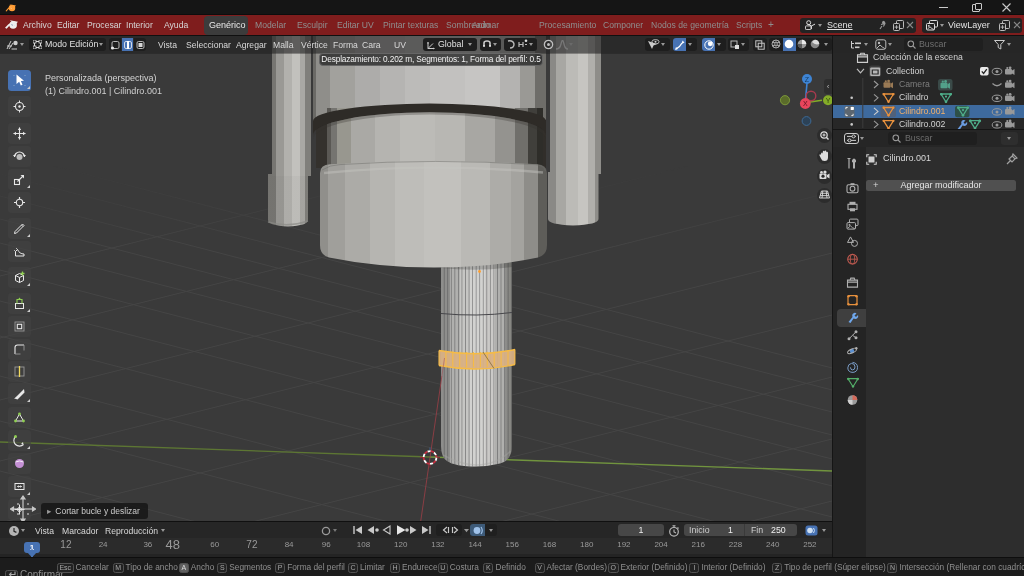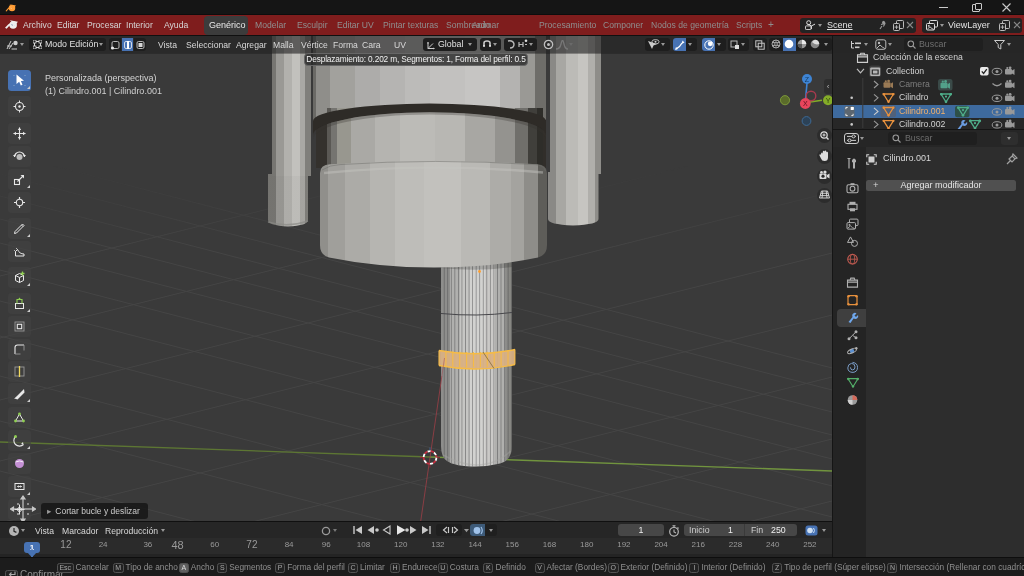--- a/index.html
+++ b/index.html
@@ -412,21 +412,21 @@
 <circle cx="6" cy="5" r="4" fill="none" stroke="#b8b8b8" stroke-width="0.9"></circle>
 <path d="M2.2,3.5 L9.8,3.5 M2.2,6.5 L9.8,6.5 M6,1 L6,9 M3.2,2 Q6,5 3.2,8 M8.8,2 Q6,5 8.8,8" stroke="#b8b8b8" stroke-width="0.7" fill="none"></path>
 <circle cx="19" cy="5" r="4.3" fill="#fff"></circle>
 <circle cx="32" cy="5" r="4.3" fill="#9a9a9a"></circle>
       <path d="M32,0.7 A4.3,4.3 0 0 1 36.3,5 L32,5 Z" fill="#e8e8e8"></path>
       <path d="M32,9.3 A4.3,4.3 0 0 1 27.7,5 L32,5 Z" fill="#555"></path>
 <circle cx="45" cy="5" r="4.3" fill="#888"></circle>
       <path d="M45,0.7 A4.3,4.3 0 0 1 49.3,5 Q45,6.5 42,3 Q43.5,1 45,0.7 Z" fill="#ddd"></path>
     </svg>
 <div class="caret" style="left:824px;top:6.5px"></div>
-<div class="abs" style="left:304px;top:16.6px;width:222px;height:11.5px;background:rgba(42,42,42,0.82);
+<div class="abs" style="left:319px;top:16.6px;width:222px;height:11.5px;background:rgba(42,42,42,0.82);
 border:1px solid #666666;border-radius:4px;color:#f2f2f2;font-size:8.3px;line-height:11.5px;text-align:center;letter-spacing:-0.15px">Desplazamiento: 0.202 m, Segmentos: 1, Forma del perfil: 0.5</div>
 <div class="txt" style="left:45px;top:36.5px;color:#d4d4d4;font-size:9px">Personalizada (perspectiva)</div>
 <div class="txt" style="left:45px;top:49.5px;color:#d0d0d0;font-size:9px">(1) Cilindro.001 | Cilindro.001</div>
 <div class="abs" style="left:8px;top:34px;width:23px;height:21px;background:#4772b3;border-radius:3.5px"></div>
     <div class="abs" style="left:8px;top:60px;width:23px;height:21px;background:rgba(66,66,66,0.62);border-radius:3.5px"></div>
     <div class="abs" style="left:8px;top:87px;width:23px;height:21px;background:rgba(66,66,66,0.62);border-radius:3.5px"></div>
     <div class="abs" style="left:8px;top:110px;width:23px;height:21px;background:rgba(66,66,66,0.62);border-radius:3.5px"></div>
     <div class="abs" style="left:8px;top:133px;width:23px;height:21px;background:rgba(66,66,66,0.62);border-radius:3.5px"></div>
     <div class="abs" style="left:8px;top:156px;width:23px;height:21px;background:rgba(66,66,66,0.62);border-radius:3.5px"></div>
     <div class="abs" style="left:8px;top:182px;width:23px;height:21px;background:rgba(66,66,66,0.62);border-radius:3.5px"></div>
@@ -905,21 +905,21 @@
 <svg class="abs" style="left:805px;top:2.5px" width="13" height="11" viewBox="0 0 13 11">
 <rect x="0.5" y="0.5" width="12" height="10" rx="2.5" fill="#4772b3"></rect>
 <circle cx="5" cy="5.5" r="2.8" fill="#cfe0f2"></circle>
       <path d="M8.5,3 Q10.5,5.5 8.5,8" stroke="#cfe0f2" stroke-width="1" fill="none"></path>
     </svg>
 <div class="caret" style="left:822px;top:6.5px"></div>
 <div class="abs" style="left:0;top:16px;width:832px;height:15.5px;background:#2b2b2b"></div>
 <div class="txt" style="left:53.9px;top:17px;width:24px;text-align:center;color:#9a9a9a;font-size:10px;line-height:12px">12</div>
     <div class="txt" style="left:91.1px;top:17px;width:24px;text-align:center;color:#9a9a9a;font-size:8px;line-height:12px">24</div>
     <div class="txt" style="left:128.3px;top:17px;width:24px;text-align:right;color:#9a9a9a;font-size:8px;line-height:12px">36</div>
-    <div class="txt" style="left:165.5px;top:17px;width:24px;text-align:center;color:#9a9a9a;font-size:11px;line-height:12px">48</div>
+    <div class="txt" style="left:165.5px;top:17px;width:24px;color:#9a9a9a;font-size:13px;line-height:12px">48</div>
     <div class="txt" style="left:202.7px;top:17px;width:24px;text-align:center;color:#9a9a9a;font-size:8px;line-height:12px">60</div>
     <div class="txt" style="left:239.9px;top:17px;width:24px;text-align:center;color:#9a9a9a;font-size:10px;line-height:12px">72</div>
     <div class="txt" style="left:277.1px;top:17px;width:24px;text-align:center;color:#9a9a9a;font-size:8px;line-height:12px">84</div>
     <div class="txt" style="left:314.3px;top:17px;width:24px;text-align:center;color:#9a9a9a;font-size:8px;line-height:12px">96</div>
     <div class="txt" style="left:351.5px;top:17px;width:24px;text-align:center;color:#9a9a9a;font-size:8px;line-height:12px">108</div>
     <div class="txt" style="left:388.7px;top:17px;width:24px;text-align:center;color:#9a9a9a;font-size:8px;line-height:12px">120</div>
     <div class="txt" style="left:425.9px;top:17px;width:24px;text-align:center;color:#9a9a9a;font-size:8px;line-height:12px">132</div>
     <div class="txt" style="left:463.1px;top:17px;width:24px;text-align:center;color:#9a9a9a;font-size:8px;line-height:12px">144</div>
     <div class="txt" style="left:500.3px;top:17px;width:24px;text-align:center;color:#9a9a9a;font-size:8px;line-height:12px">156</div>
     <div class="txt" style="left:537.5px;top:17px;width:24px;text-align:center;color:#9a9a9a;font-size:8px;line-height:12px">168</div>

